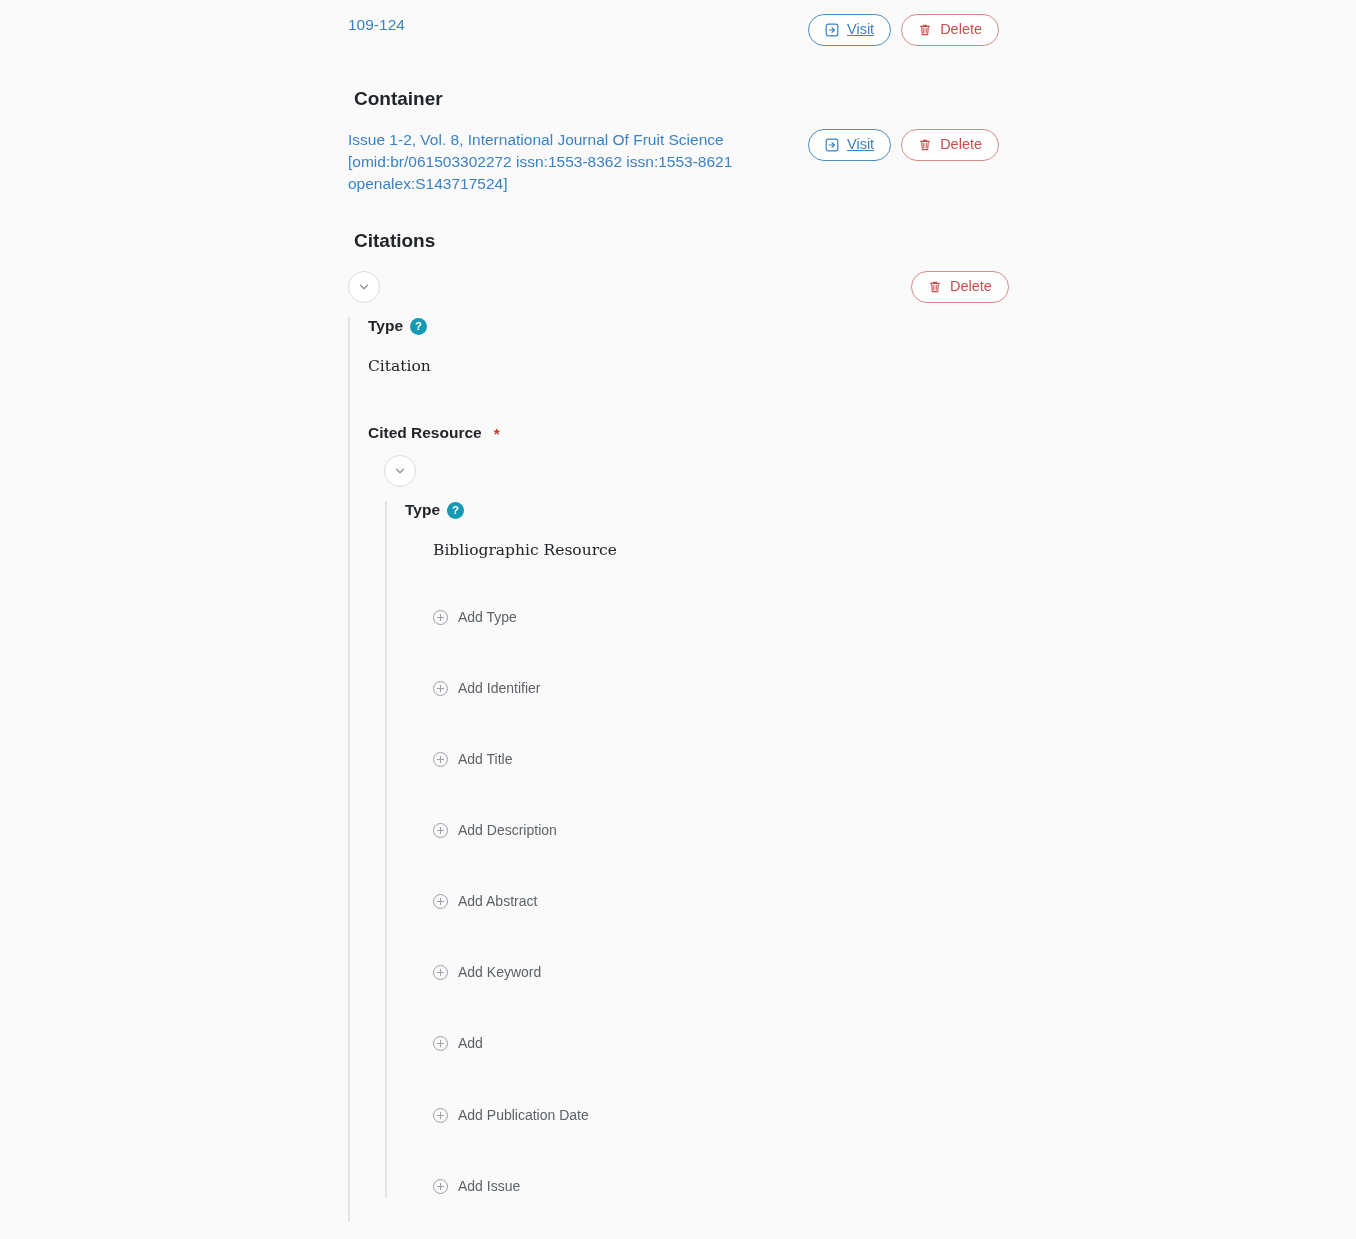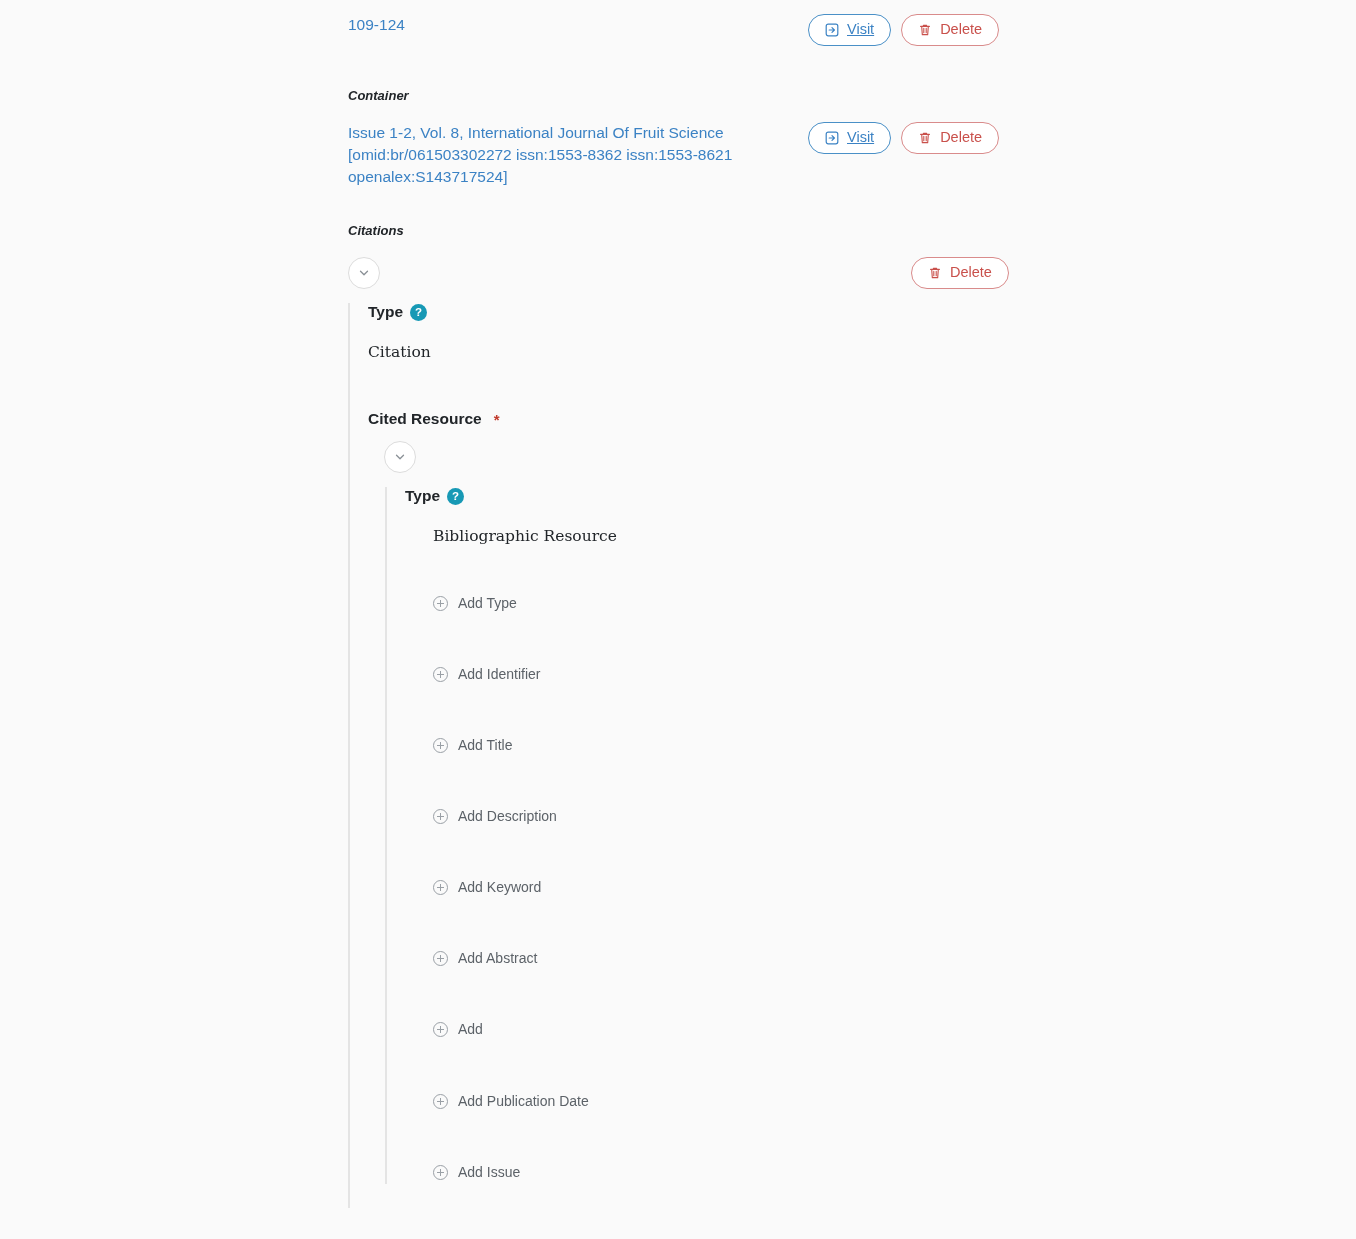--- a/index.html
+++ b/index.html
@@ -18,25 +18,24 @@
   }
 
   .page {
     position: relative;
     width: 1240px;
     padding-left: 348px;
     padding-top: 0;
   }
 
   .section-label {
-    font-size: 13px;
+    font-size: 19px;
     font-weight: bold;
     color: #212529;
-    margin: 0;
-    font-style: italic;
+    margin: 6px;
   }
 
   .row {
     display: flex;
     align-items: flex-start;
     gap: 0;
   }
 
   .value-cell {
     width: 460px;
@@ -300,26 +299,26 @@
         <div class="add-link" style="margin-bottom:47px;">
           <span class="plus-circle"></span>
           <span>Add Title</span>
         </div>
         <div class="add-link" style="margin-bottom:47px;">
           <span class="plus-circle"></span>
           <span>Add Description</span>
         </div>
         <div class="add-link" style="margin-bottom:47px;">
           <span class="plus-circle"></span>
+          <span>Add Abstract</span>
+        </div>
+        <div class="add-link" style="margin-bottom:47px;">
+          <span class="plus-circle"></span>
           <span>Add Keyword</span>
         </div>
-        <div class="add-link" style="margin-bottom:47px;">
-          <span class="plus-circle"></span>
-          <span>Add Abstract</span>
-        </div>
         <div class="add-link" style="margin-bottom:48px;">
           <span class="plus-circle"></span>
           <span>Add</span>
         </div>
         <div class="add-link" style="margin-bottom:47px;">
           <span class="plus-circle"></span>
           <span>Add Publication Date</span>
         </div>
         <div class="add-link">
           <span class="plus-circle"></span>

